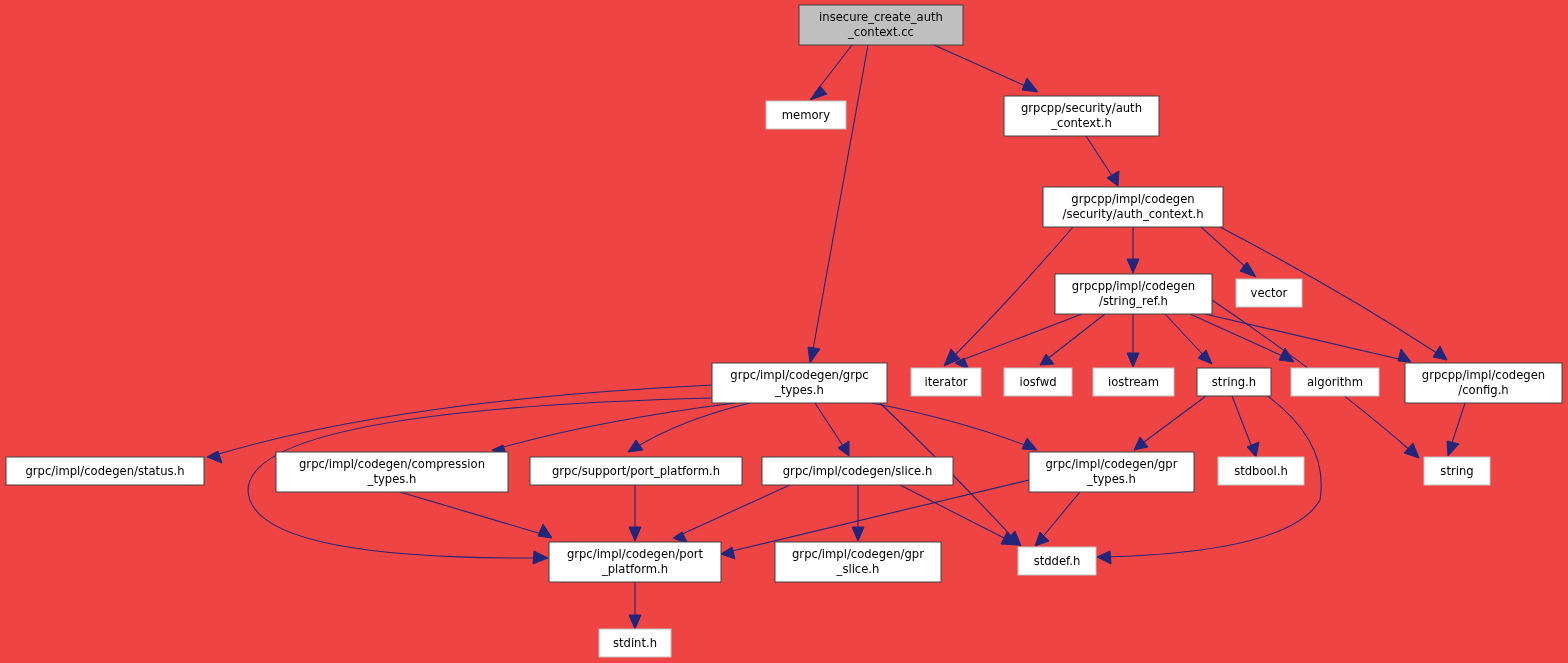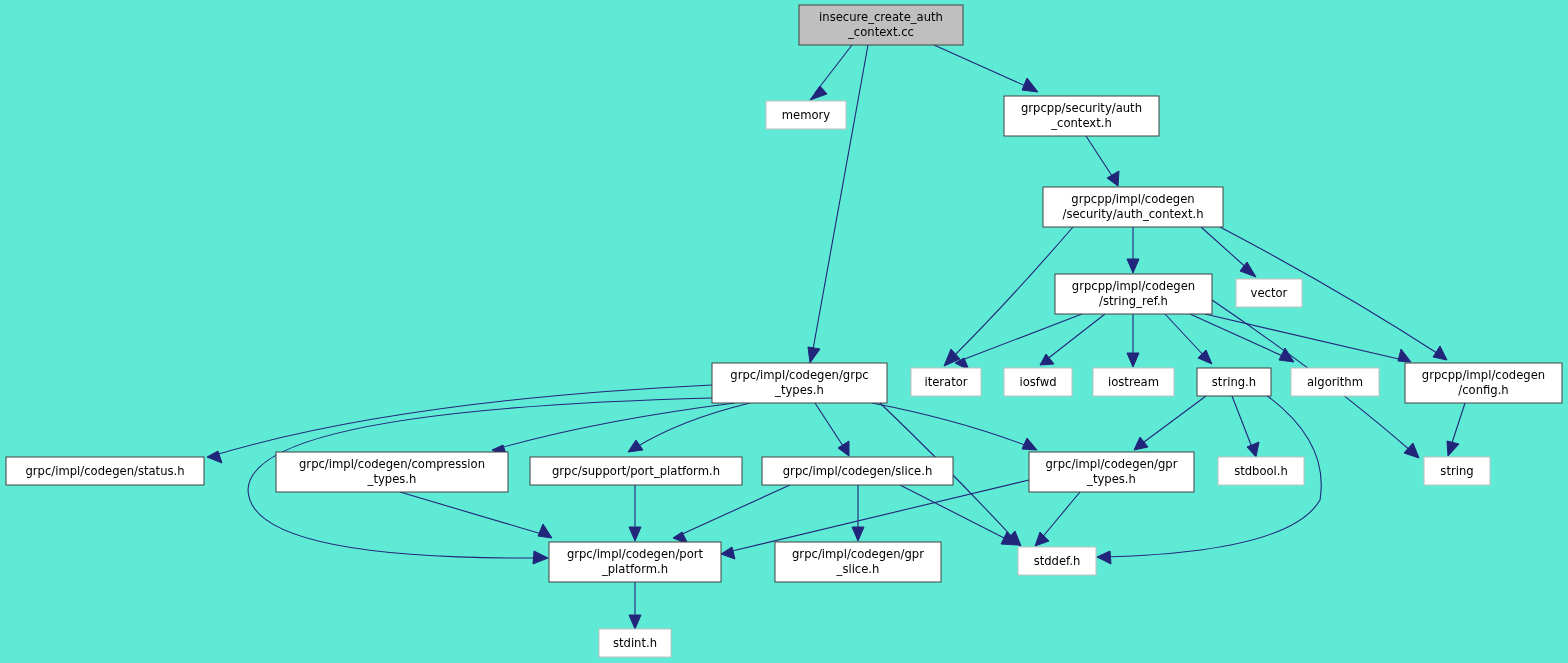--- a/index.html
+++ b/index.html
@@ -7,21 +7,21 @@
   #graph-root{position:relative;width:1568px;height:663px;background:#ffffff;overflow:hidden;}
   svg#dep-graph{position:absolute;left:0;top:0;width:1568px;height:663px;display:block;}
   .node-box{stroke-width:1;}
   .node-label{font-family:"DejaVu Sans","Liberation Sans",sans-serif;font-size:11.6px;fill:#000000;text-anchor:middle;dominant-baseline:middle;}
   .edge-path{fill:none;stroke:#22267b;stroke-width:1.1;}
   .edge-head{fill:#22267b;stroke:#22267b;stroke-width:1;}
 </style>
 </head>
 <body>
 
-<div id="graph-root" style="background: #5eead4;">
+<div id="graph-root" style="background: #ef4444;">
   <svg id="dep-graph" viewBox="0 0 1568 663" xmlns="http://www.w3.org/2000/svg">
     <g id="edges-layer">
         <g>
           <path class="edge-path" d="M 852,45 L 815,93" stroke="#22267b"></path>
           <polygon class="edge-head" points="810,100 827,94 820,86" fill="#22267b"></polygon>
         </g>
         <g>
           <path class="edge-path" d="M 868,45 L 812,355" stroke="#22267b"></path>
           <polygon class="edge-head" points="810,363 820,349 808,347" fill="#22267b"></polygon>
         </g>

